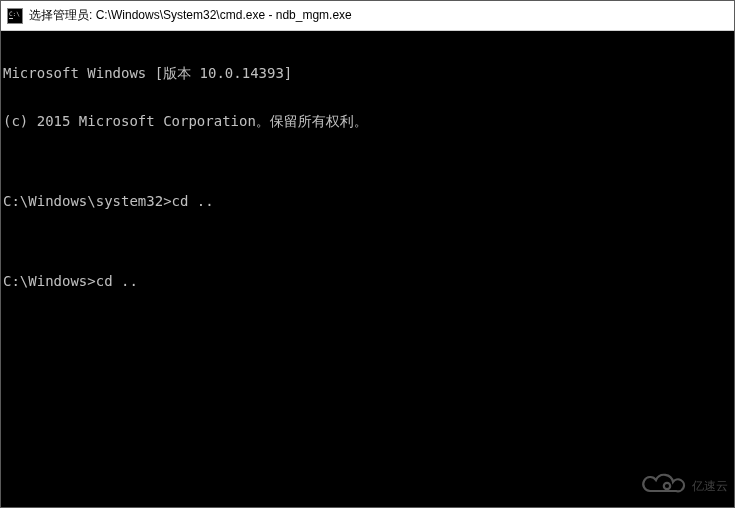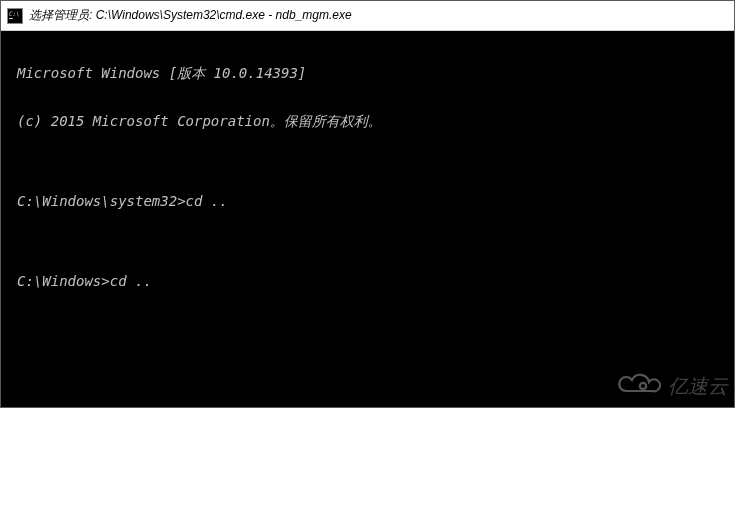--- a/index.html
+++ b/index.html
@@ -1,26 +1,26 @@
 <!DOCTYPE html>
 <html><head>
 <meta charset="utf-8">
 <style>
   * { margin: 0; padding: 0; box-sizing: border-box; }
   html, body { width: 735px; height: 508px; overflow: hidden; font-family: "Microsoft YaHei", "Segoe UI", sans-serif; background: #fff; }
-  .window { width: 735px; height: 408px; border: 1px solid #5a5a5a; display: flex; flex-direction: column; position: relative; font-style: italic; }
+  .window { width: 735px; height: 508px; border: 1px solid #5a5a5a; display: flex; flex-direction: column; position: relative; }
   .titlebar { height: 30px; background: #fff; border-bottom: 1px solid #d0d0d0; display: flex; align-items: center; padding: 0 6px; gap: 6px; font-size: 12px; color: #000; }
   .titlebar-icon { width: 16px; height: 16px; display: inline-flex; align-items: center; justify-content: center; }
   .titlebar-icon svg { width: 16px; height: 16px; }
   .titlebar-text { white-space: nowrap; overflow: hidden; }
-  .terminal { flex: 1; background: #000; color: #c0c0c0; font-family: "NSimSun", "SimSun", "Consolas", monospace; font-size: 14px; line-height: 16px; padding: 2px 16px; white-space: pre; overflow: hidden; letter-spacing: 0px; }
+  .terminal { flex: 1; background: #000; color: #c0c0c0; font-family: "NSimSun", "SimSun", "Consolas", monospace; font-size: 14px; line-height: 16px; padding: 2px 2px; white-space: pre; overflow: hidden; letter-spacing: 0px; }
   .terminal .line { white-space: pre; }
   .watermark { position: absolute; right: 6px; bottom: 6px; display: flex; align-items: center; gap: 6px; opacity: 0.55; pointer-events: none; }
   .watermark-icon svg { width: 46px; height: 26px; }
-  .watermark-text { font-family: "Microsoft YaHei", sans-serif; font-size: 20px; color: #777; font-weight: 500; }
+  .watermark-text { font-family: "Microsoft YaHei", sans-serif; font-size: 12px; color: #777; font-weight: 500; }
 </style>
 </head>
 <body>
 
 <div class="window">
 
   <div class="titlebar">
     <span class="titlebar-icon">
       <svg viewBox="0 0 16 16">
         <rect x="0" y="0" width="16" height="16" fill="#000"></rect>

